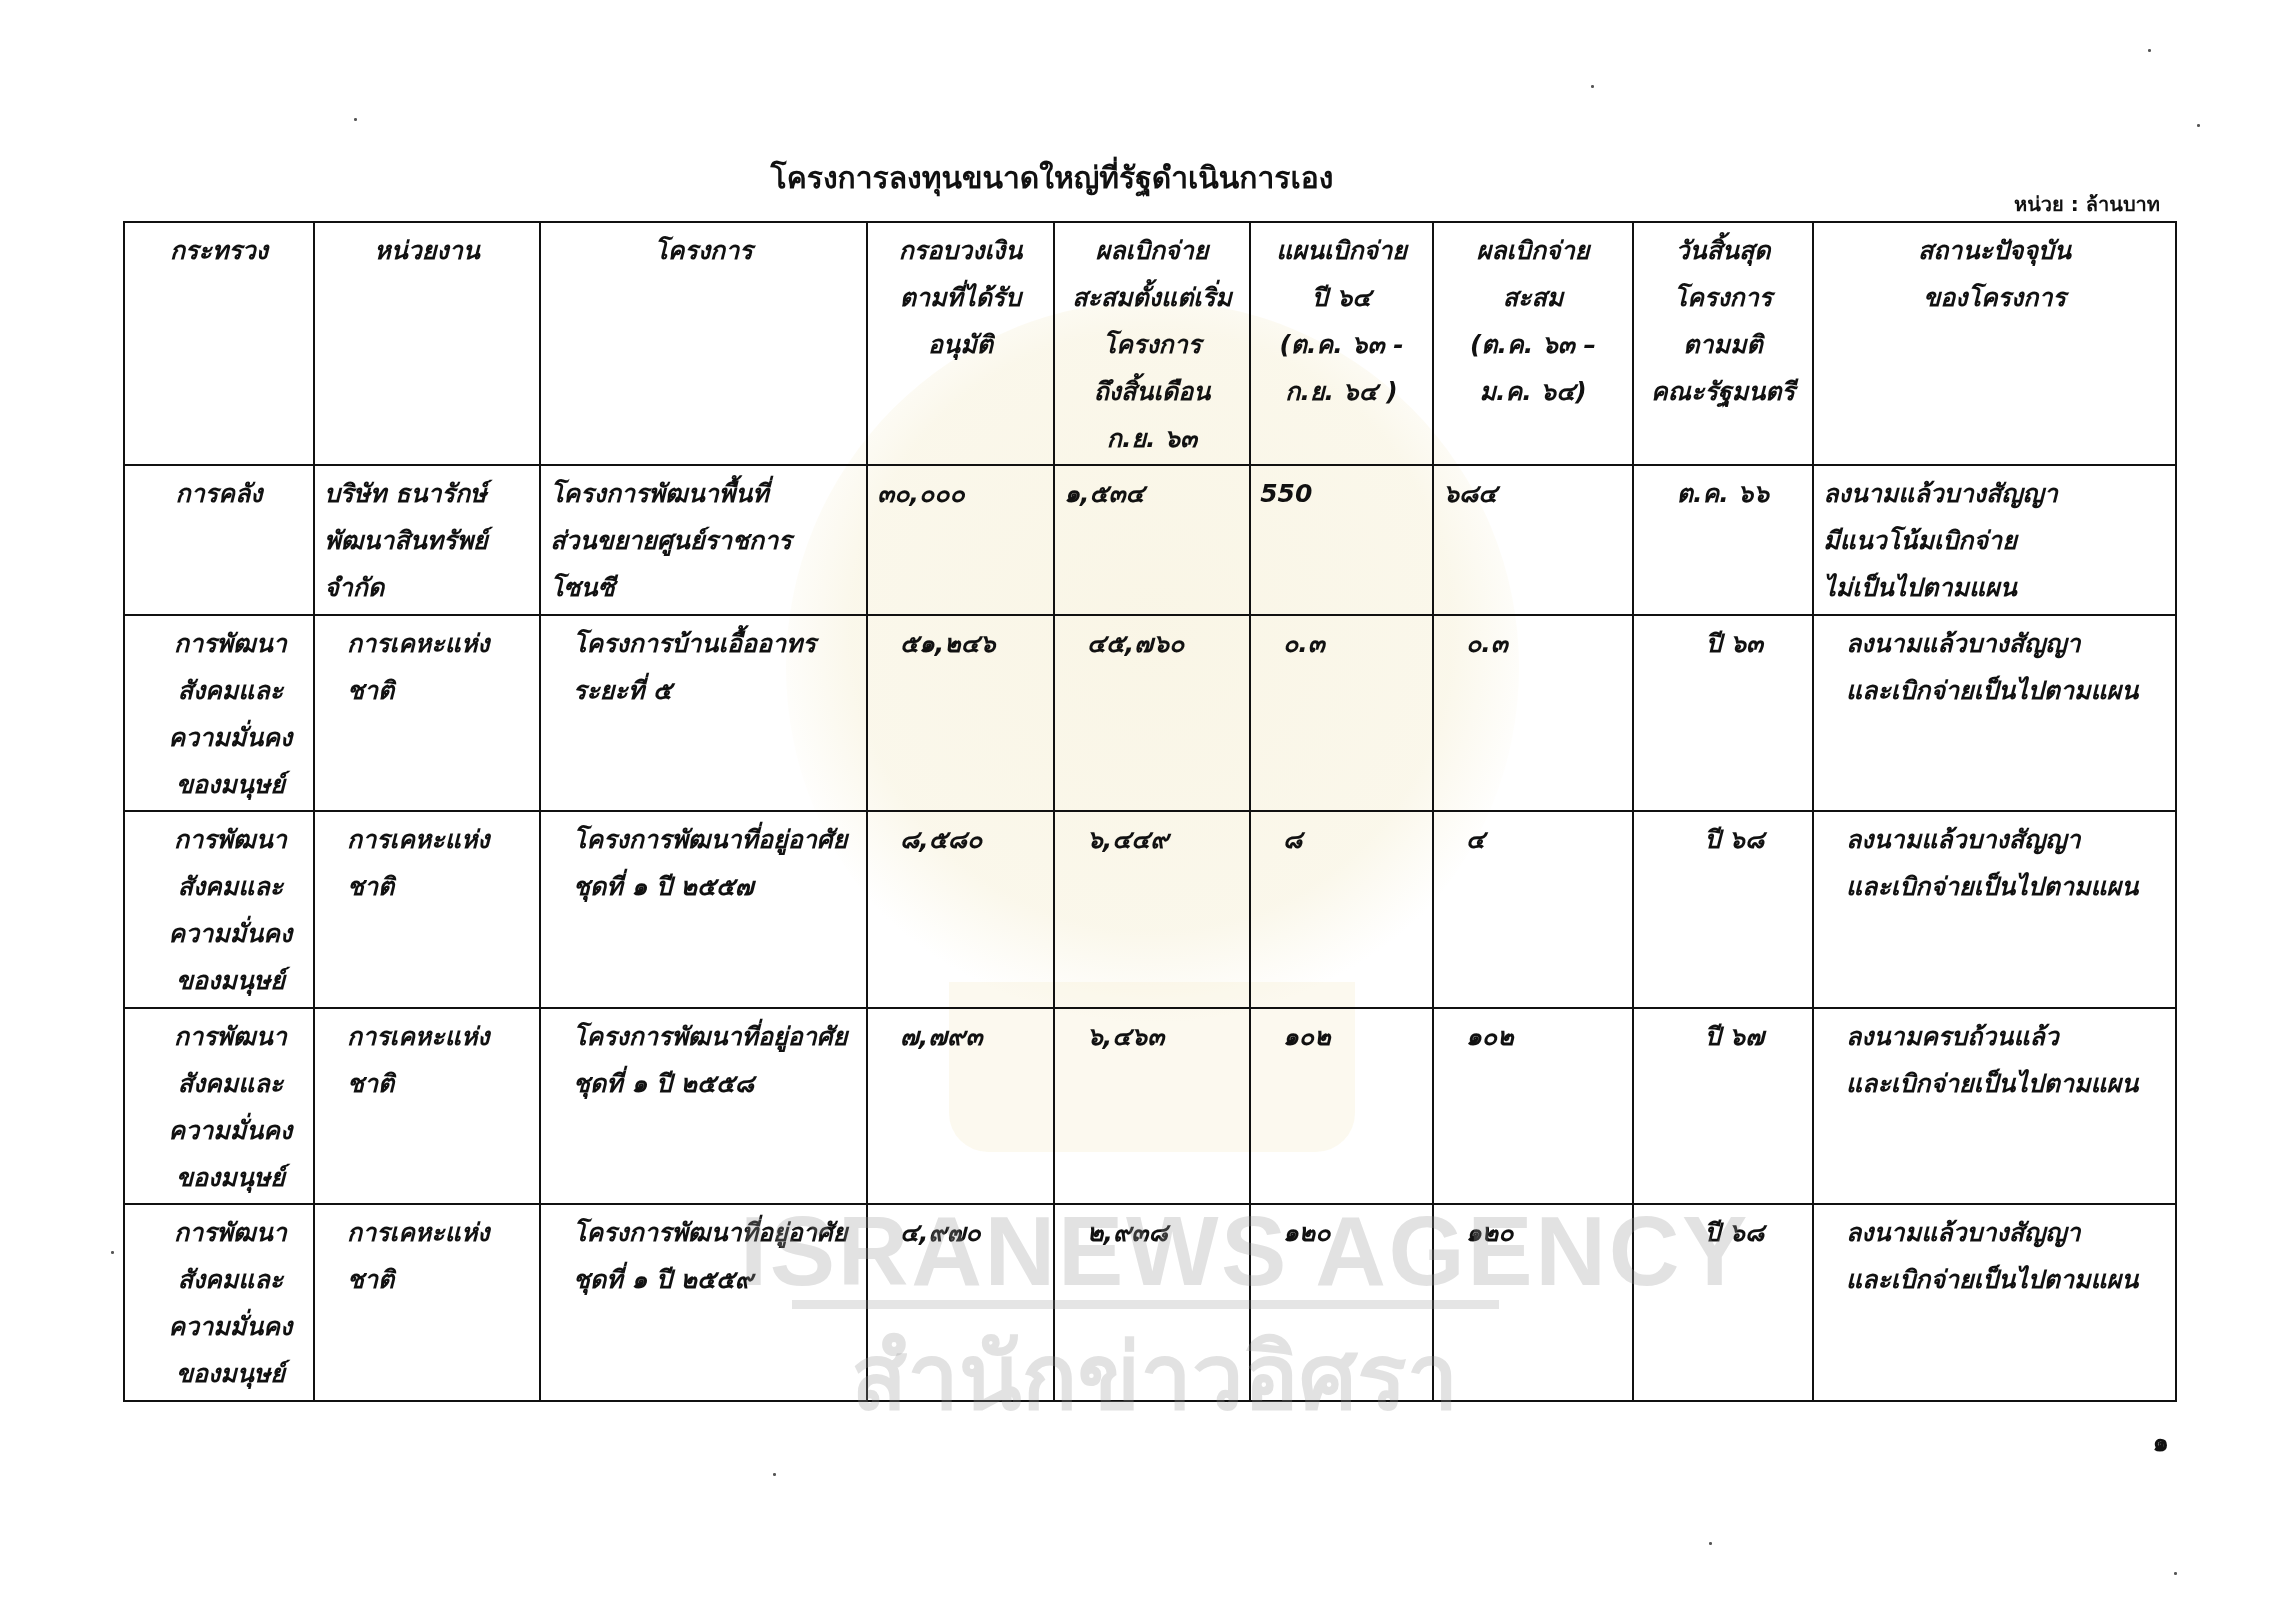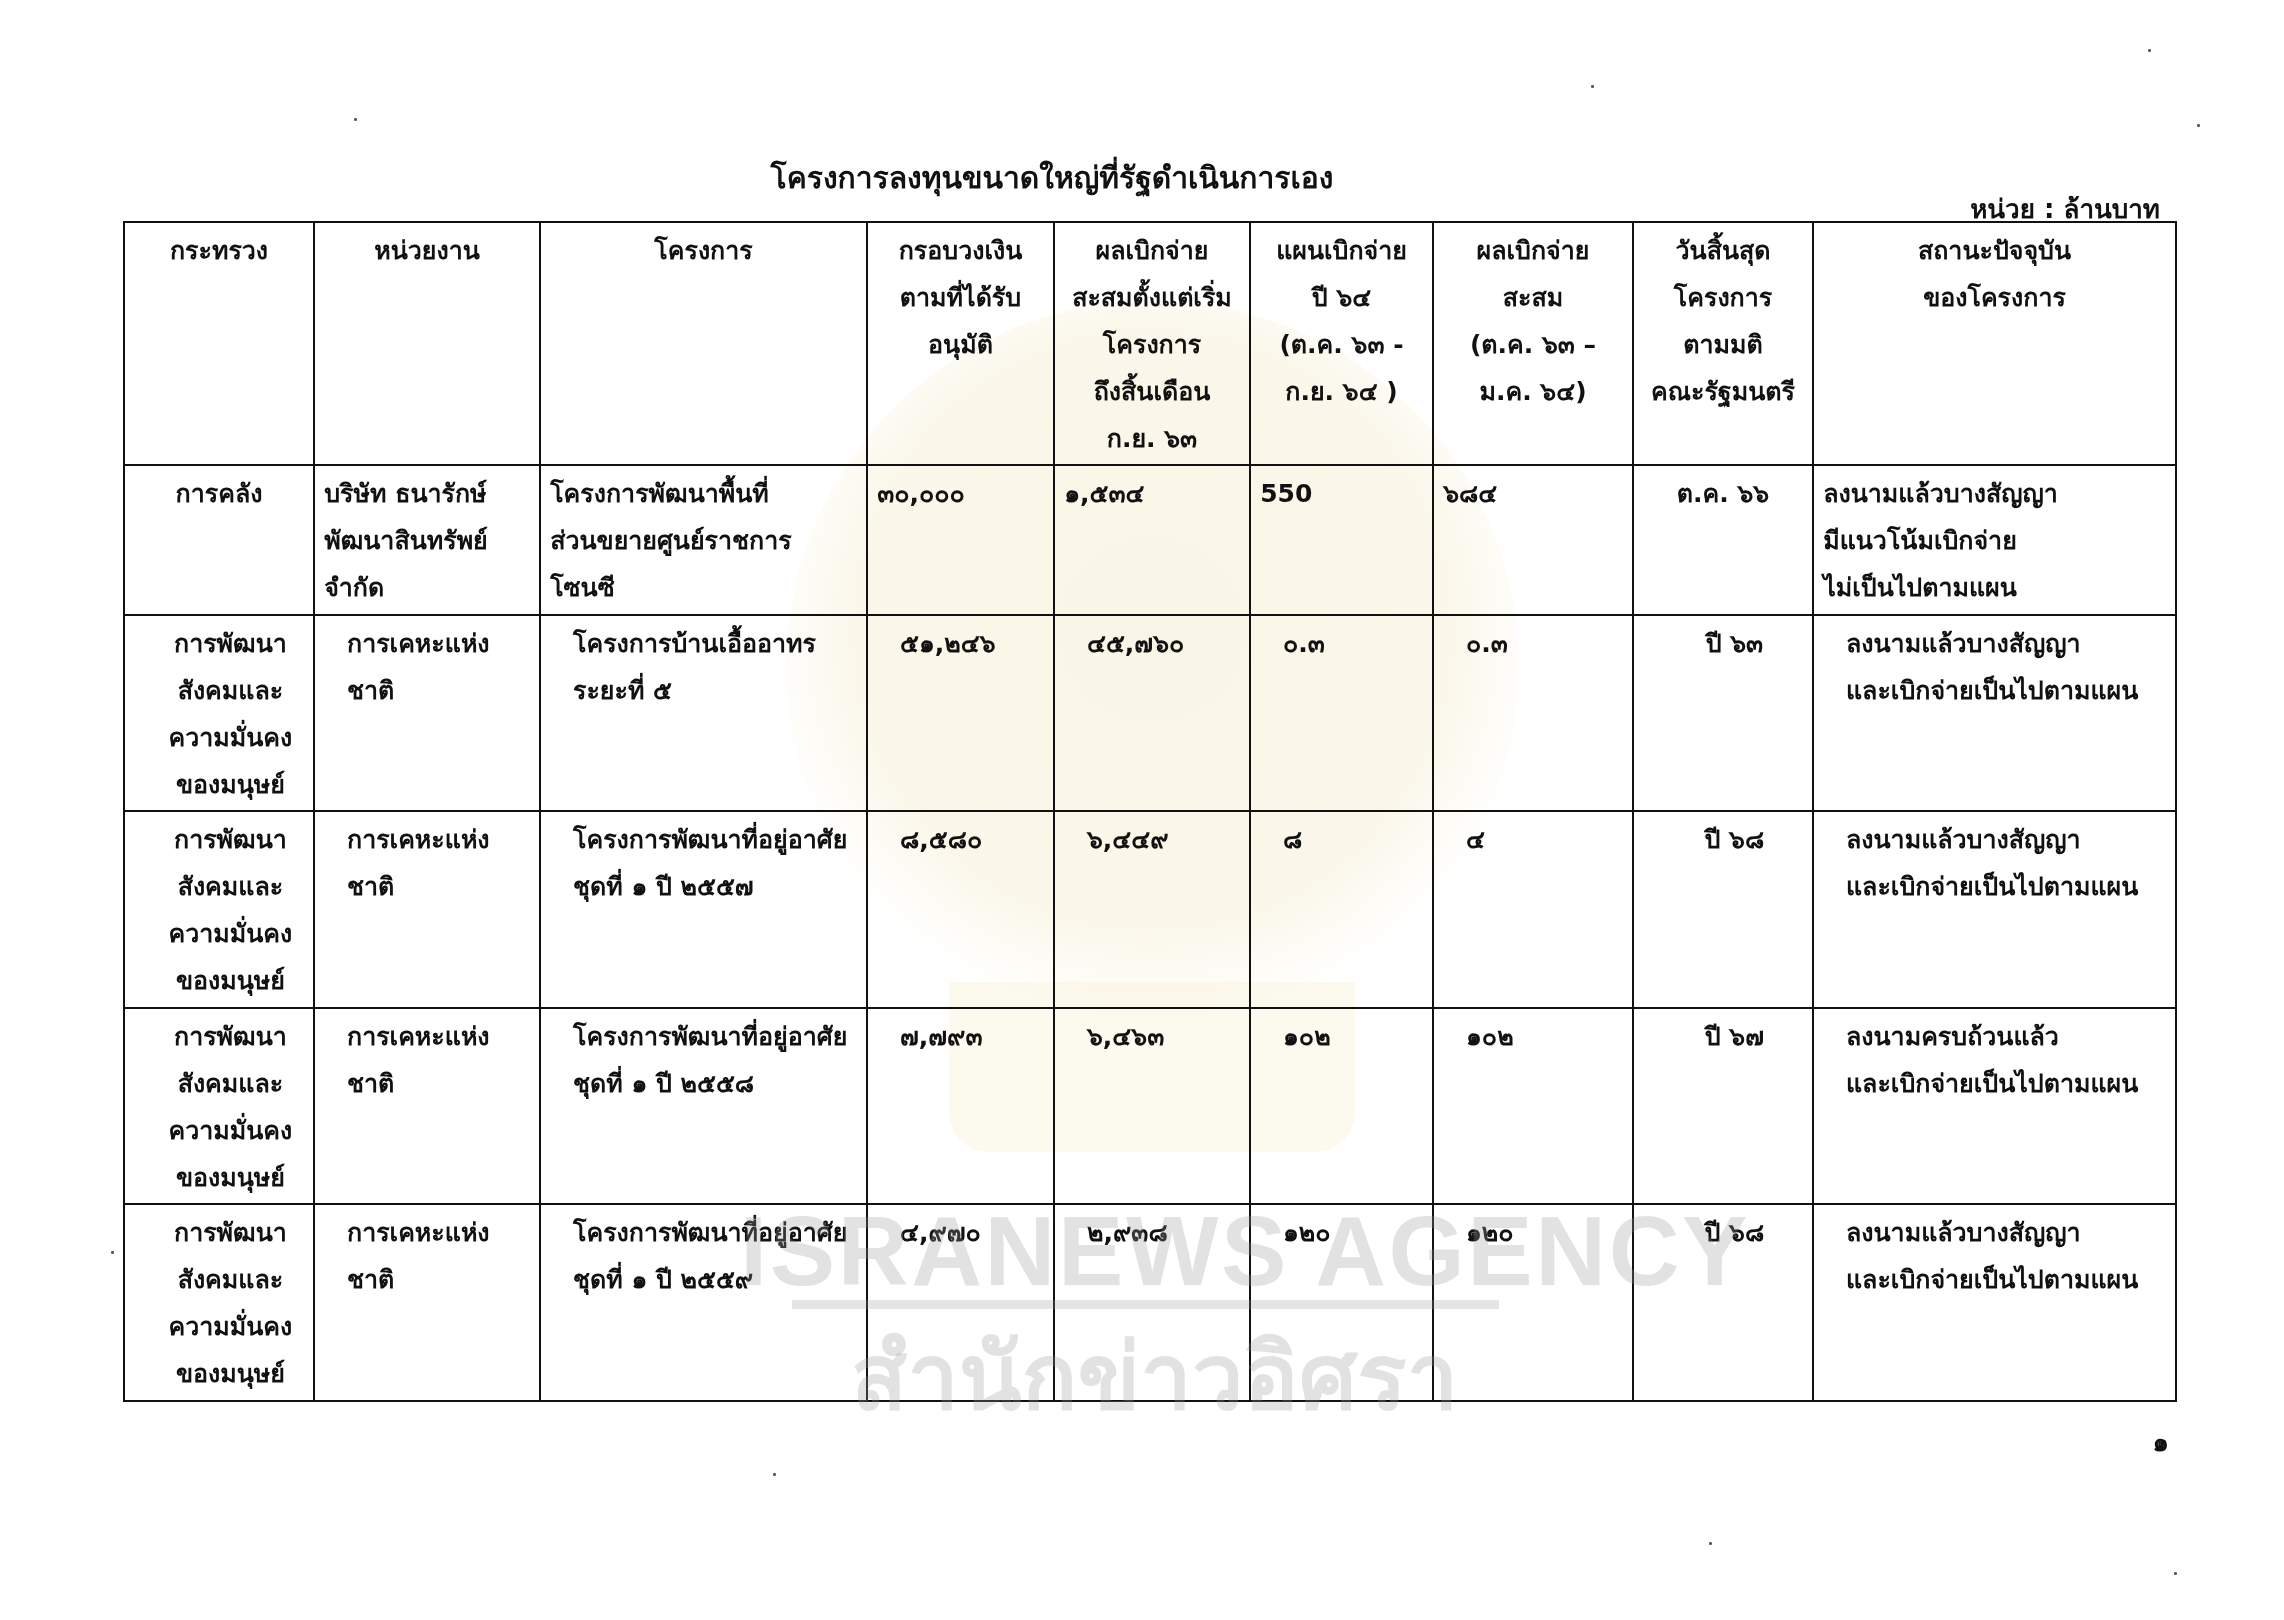--- a/index.html
+++ b/index.html
@@ -74,34 +74,35 @@
       top: 134px;
       text-align: center;
       font-size: 30px;
       font-weight: bold;
       z-index: 2;
     }
     .unit-label {
       position: absolute;
       right: 124px;
       top: 188px;
-      font-size: 26px;
+      font-size: 20px;
       font-weight: bold;
       z-index: 2;
       text-align: right;
     }
     table.main-table {
       position: absolute;
       left: 123px;
       top: 221px;
       width: 2053px;
       border-collapse: collapse;
       table-layout: fixed;
       z-index: 2;
       background: transparent;
+      font-style: italic;
     }
     table.main-table th,
     table.main-table td {
       border: 2.6px solid #111111;
       vertical-align: top;
       font-size: 25px;
       line-height: 47px;
       padding: 3.9px 9.2px 2.6px 9.2px;
       font-weight: bold;
     }

